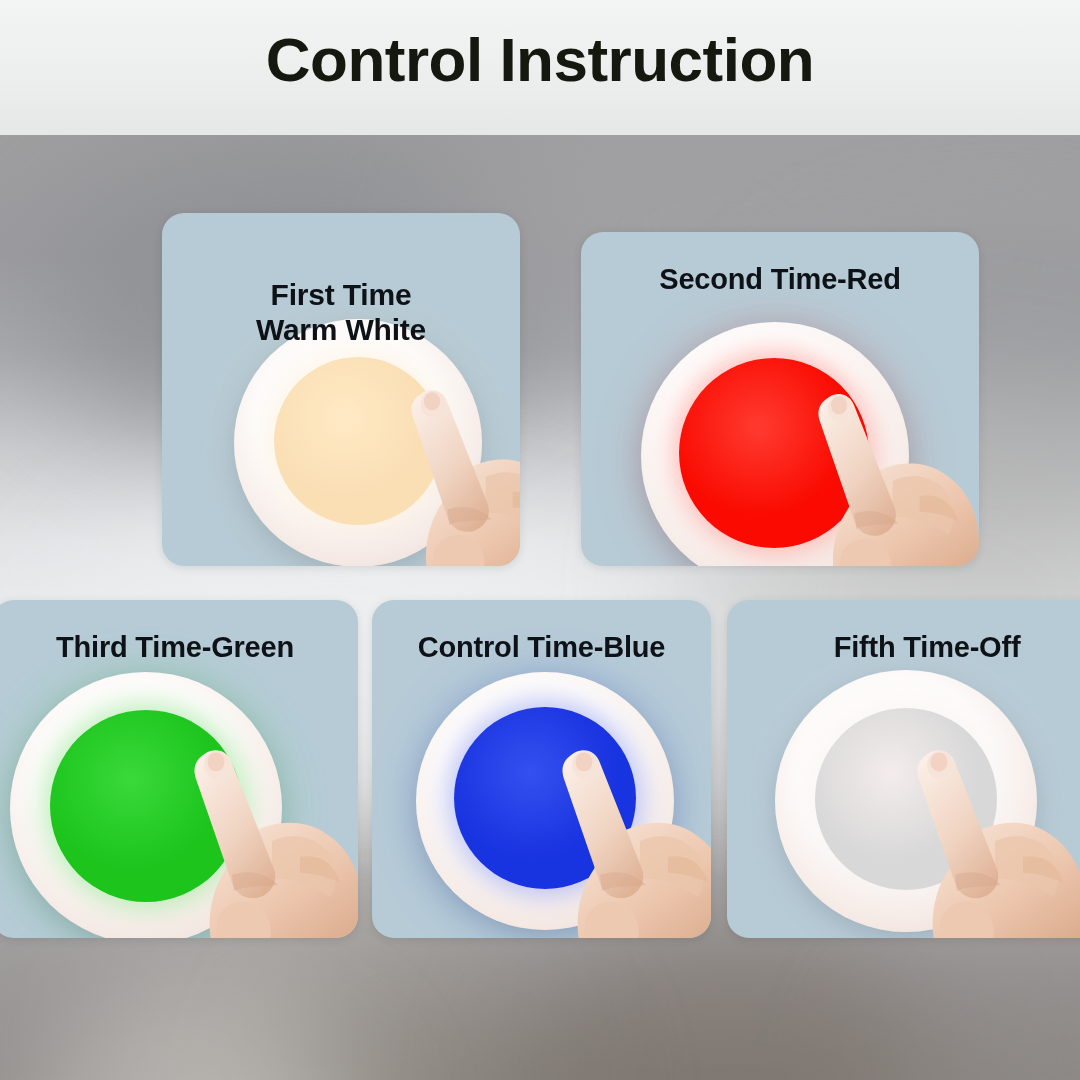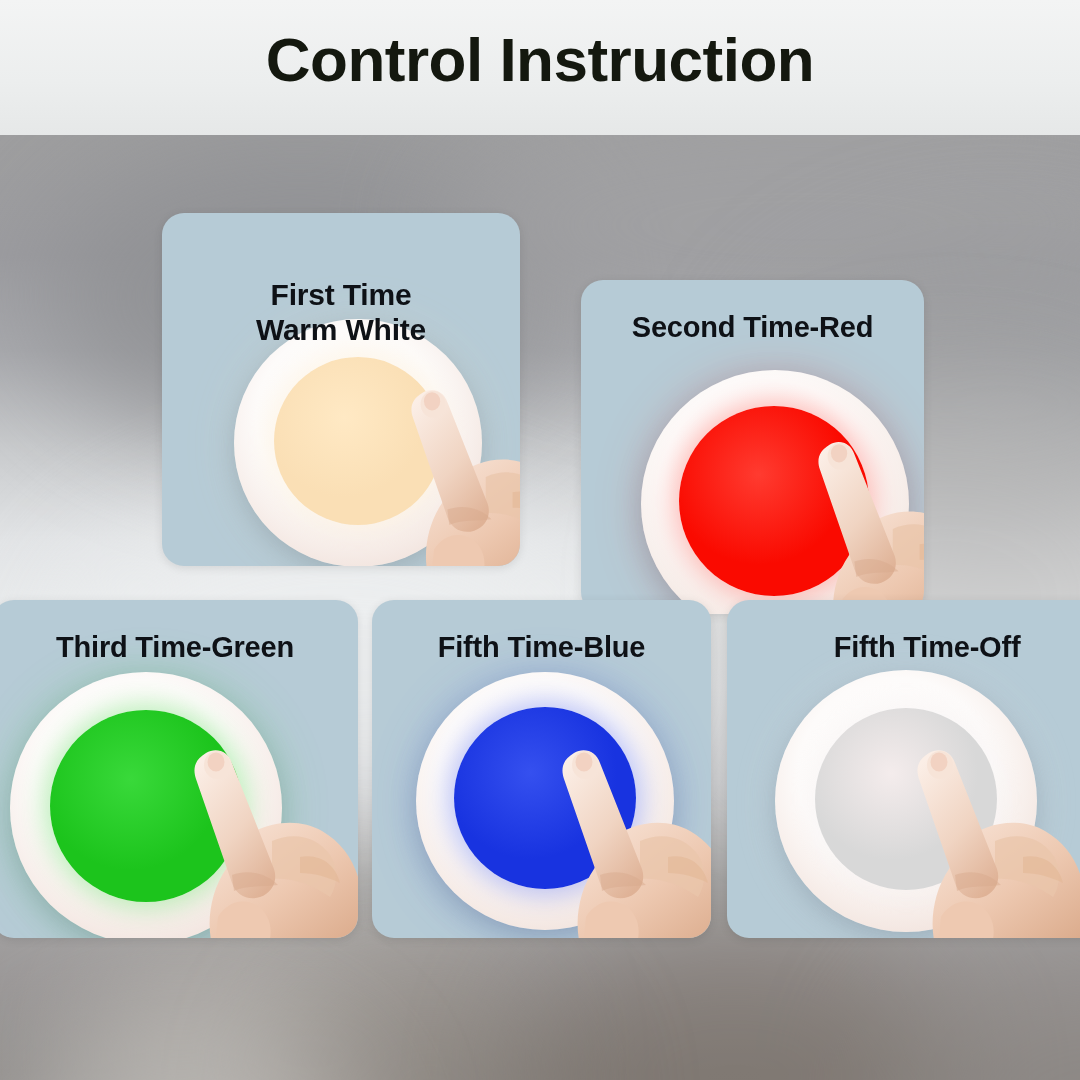--- a/index.html
+++ b/index.html
@@ -108,21 +108,21 @@
     color: #0e1116;
     font-weight: bold;
     line-height: 1.18;
     white-space: pre-line;
     letter-spacing: -0.2px;
     z-index: 4;
   }
 
   
   #card-1 { left: 162px; top: 213px; width: 358px; height: 353px; }
-  #card-2 { left: 581px; top: 232px; width: 343px; height: 334px; margin-top: 48px; }
+  #card-2 { left: 581px; top: 232px; width: 398px; height: 334px; }
   #card-3 { left: -8px;  top: 600px; width: 366px; height: 338px; }
   #card-4 { left: 372px; top: 600px; width: 339px; height: 338px; }
   #card-5 { left: 727px; top: 600px; width: 400px; height: 338px; }
 
   #card-1 .card-title { top: 20px; font-size: 30px; margin-top: 44px; }
   #card-2 .card-title { top: 30px; font-size: 29px; }
   #card-3 .card-title { top: 30px; font-size: 29px; }
   #card-4 .card-title { top: 30px; font-size: 29px; }
   #card-5 .card-title { top: 30px; font-size: 29px; }
 
@@ -308,21 +308,21 @@
       <path d="M178 112 C198 108 214 120 218 138 C206 132 192 128 178 128 Z" fill="#e2b896" opacity="0.6"></path>
       <path d="M84 8 C94 2 106 6 110 18 L152 124 C156 136 150 148 138 152 C126 156 114 150 110 138 L74 34 C70 22 74 14 84 8 Z" fill="url(#fing3)"></path>
       <ellipse cx="95" cy="20" rx="13" ry="14" fill="#f7e4d8"></ellipse>
       <ellipse cx="94" cy="17" rx="8.5" ry="9.5" fill="#f2d2c2"></ellipse>
       <path d="M96 172 C104 158 120 152 134 160 C148 168 152 186 146 200 L140 215 L92 215 Z" fill="#eec9b1"></path>
       <path d="M110 130 C126 124 144 128 156 140 C142 142 124 140 112 146 Z" fill="#d7a98c" opacity="0.45"></path>
     </svg>
   </div>
 
   <div class="card" id="card-4" style="background: rgb(182, 203, 214);">
-    <div class="card-title" style="color: rgb(14, 17, 22);">Fifth Time-Blue</div>
+    <div class="card-title" style="color: rgb(14, 17, 22);">Control Time-Blue</div>
 
     <div class="puck" id="puck-4" style="filter: drop-shadow(rgba(53, 80, 239, 0.19) 0px 0px 22px);">
       <div class="rim"></div>
       <div class="lens" id="lens-4" style="background: radial-gradient(circle at 42% 36%, rgb(53, 80, 239) 0%, rgb(24, 51, 224) 55%, rgb(24, 51, 224) 100%); box-shadow: rgba(53, 80, 239, 0.333) 0px 0px 26px 6px;"></div>
     </div>
 
     <svg class="hand" id="hand-4" viewBox="0 0 240 215">
       <defs>
         <linearGradient id="skin4" x1="0.1" y1="0" x2="0.9" y2="1">
           <stop offset="0%" stop-color="#f8e3d6"></stop>

